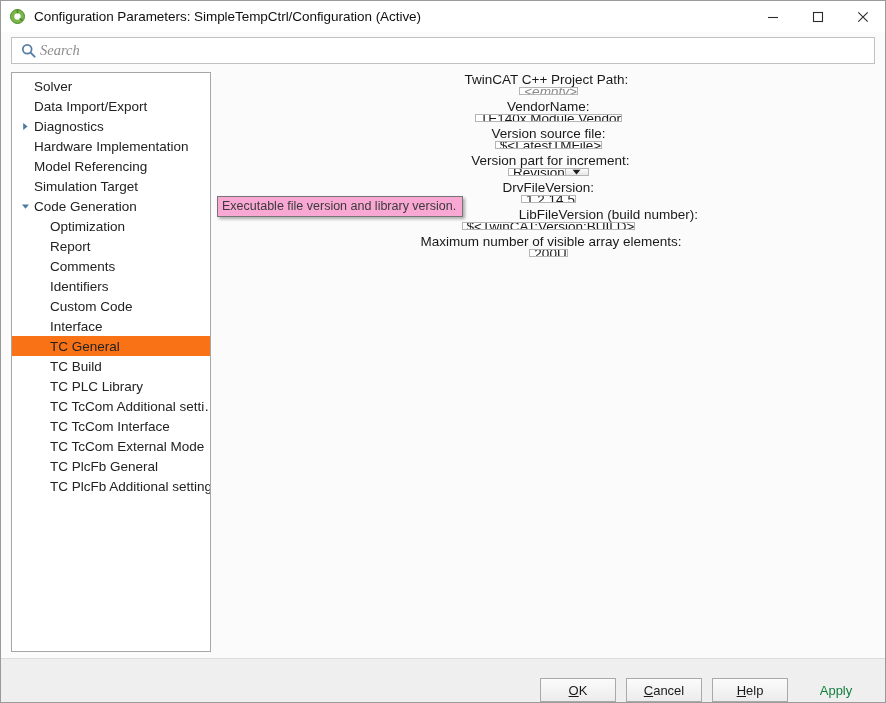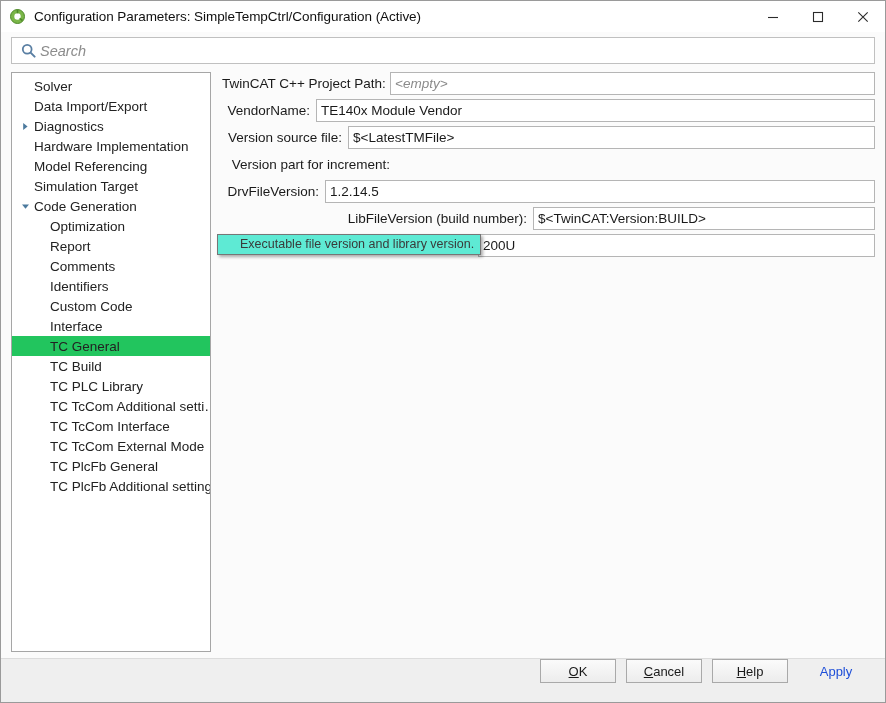--- a/index.html
+++ b/index.html
@@ -85,21 +85,21 @@
     margin-left: 4px;
     display: flex;
     align-items: center;
     justify-content: center;
     flex: 0 0 auto;
   }
   .search-input {
     flex: 1 1 auto;
     border: none;
     outline: none;
-    font-family: Liberation Sans, sans-serif;
+    font-family: Liberation Serif, serif;
     font-size: 14.5px;
     font-style: italic;
     color: #333;
     background: transparent;
     padding: 0;
     height: 23px;
   }
   .search-input::placeholder {
     color: #8c8c8c;
     font-style: italic;
@@ -130,21 +130,21 @@
   .tree-item {
     height: 20px;
     display: flex;
     align-items: center;
     font-size: 13.5px;
     color: #222;
     white-space: nowrap;
     cursor: default;
   }
   .tree-item.selected {
-    background: #22c55e;
+    background: #f97316;
   }
   .tw {
     width: 14px;
     min-width: 14px;
     display: flex;
     align-items: center;
     justify-content: center;
   }
   .tw svg { display: block; }
   .tree-label { padding-left: 2px; }
@@ -157,20 +157,21 @@
     flex: 1 1 auto;
     position: relative;
     padding-left: 11px;
     box-sizing: border-box;
   }
   .form-row {
     display: flex;
     align-items: center;
     height: 23px;
     margin-bottom: 4px;
+    flex-direction: column;
   }
   .form-label {
     font-size: 13.5px;
     color: #1a1a1a;
     white-space: nowrap;
     padding-right: 6px;
     text-align: right;
   }
   .field {
     flex: 1 1 auto;
@@ -214,40 +215,39 @@
     background: linear-gradient(#fdfdfd, #e6e6e6);
     border-left: 1px solid #b5b5b5;
     display: flex;
     align-items: center;
     justify-content: center;
   }
 
   
   .tooltip {
     position: absolute;
-    background: #5eead4;
+    background: #f9a8d4;
     border: 1px solid #767676;
     box-shadow: 2px 2px 3px rgba(0,0,0,0.32);
     font-size: 12.5px;
     color: #3a3a3a;
-    padding: 2px 6px 3px 22px;
+    padding: 2px 6px 3px 4px;
     white-space: nowrap;
     box-sizing: border-box;
     z-index: 30;
-    margin-top: 38px;
   }
 
   
   .footer {
     height: 44px;
     min-height: 44px;
     background: #efefef;
     border-top: 1px solid #dcdcdc;
     display: flex;
-    align-items: flex-start;
+    align-items: flex-end;
     justify-content: flex-end;
     padding-right: 11px;
     box-sizing: border-box;
   }
   .dlg-btn {
     width: 76px;
     height: 24px;
     margin-left: 10px;
     background: linear-gradient(#fbfbfb, #ececec);
     border: 1px solid #a9a9a9;
@@ -256,21 +256,21 @@
     color: #1a1a1a;
     display: flex;
     align-items: center;
     justify-content: center;
     box-sizing: border-box;
     padding: 0;
   }
   .dlg-btn.disabled {
     background: #efefef;
     border-color: #efefef;
-    color: #1d4ed8;
+    color: #15803d;
   }
   .mn { text-decoration: underline; }
 </style>
 </head>
 <body>
 
 <div class="window">
 
   <div class="titlebar">
     <span class="title-icon">
@@ -424,20 +424,28 @@
           </div>
         </div>
         <div class="form-row">
           <div class="form-label" style="width: 120px; min-width: 120px;">Version source file:</div>
           <div class="field">
             <span>$&lt;LatestTMFile&gt;</span>
           </div>
         </div>
         <div class="form-row">
           <div class="form-label" style="width: 168px; min-width: 168px;">Version part for increment:</div>
+          <div class="combo">
+            <div class="combo-value">Revision</div>
+            <div class="combo-arrow">
+              <svg width="9" height="6" viewBox="0 0 9 6">
+                <path d="M0.6 0.8 L8.4 0.8 L4.5 5.4 Z" fill="#1f1f1f"></path>
+              </svg>
+            </div>
+          </div>
         </div>
         <div class="form-row">
           <div class="form-label" style="width: 97px; min-width: 97px;">DrvFileVersion:</div>
           <div class="field">
             <span>1.2.14.5</span>
           </div>
         </div>
         <div class="form-row">
           <div class="form-label" style="width: 305px; min-width: 305px;">LibFileVersion (build number):</div>
           <div class="field">

